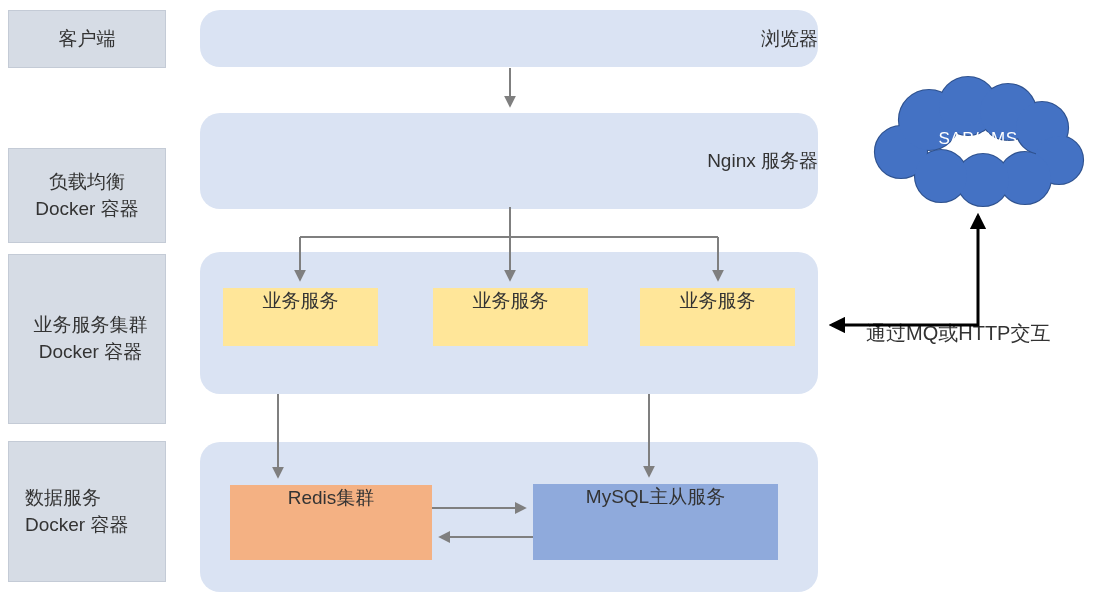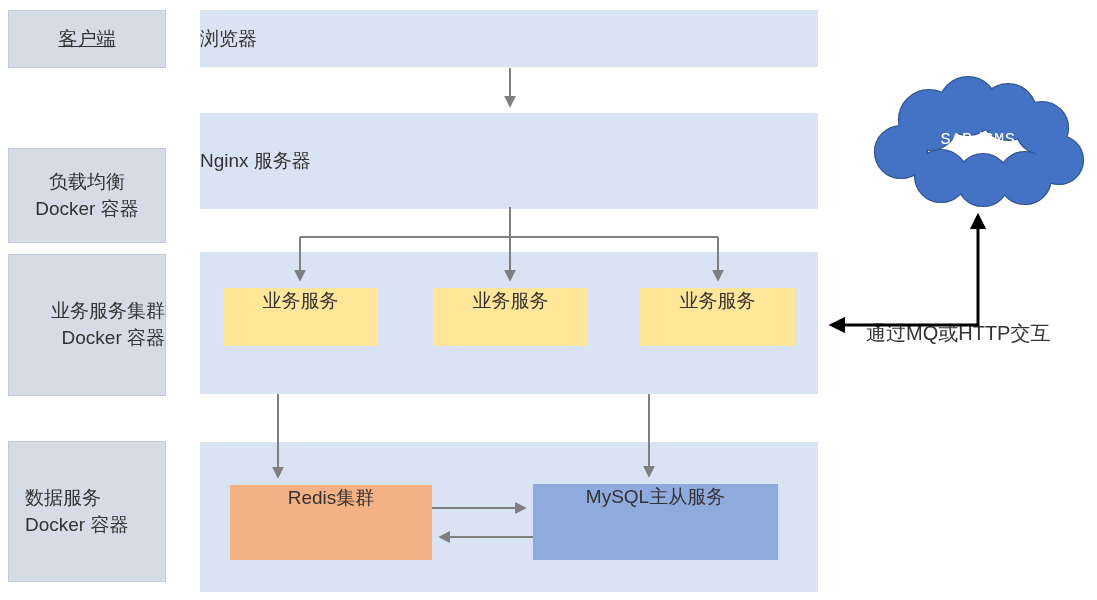--- a/index.html
+++ b/index.html
@@ -13,30 +13,31 @@
   }
   
   .lane{
     position:absolute;left:8px;width:158px;
     background:var(--lane_bg,#d6dce5);
     border:1px solid var(--lane_border,#c4cbd6);
     box-sizing:border-box;
     display:flex;flex-direction:column;justify-content:center;align-items:center;
     font-size:19px;line-height:1.4;
   }
-  .lane1{top:10px;height:58px;text-decoration:underline;}
+  .lane1{top:10px;height:58px;}
   .lane2{top:113px;height:95px;margin-top:35px;}
-  .lane3{top:254px;height:142px;align-items:flex-end;padding-left:7px;}
+  .lane3{top:254px;height:170px;align-items:center;padding-left:7px;}
   .lane4{top:441px;height:141px;align-items:flex-start;padding-left:16px;}
   
   .cbox{
     position:absolute;left:200px;width:618px;
     background:var(--container_bg,#dae3f3);
-    display:flex;align-items:center;justify-content:flex-start;
+    display:flex;align-items:center;justify-content:flex-end;
     font-size:19px;
+    border-radius:20px;
   }
   .c-browser{top:10px;height:57px;}
   .c-nginx{top:113px;height:96px;}
   .c-cluster{top:252px;height:142px;}
   .c-data{top:442px;height:150px;}
   
   .node{
     position:absolute;
     display:flex;align-items:flex-start;justify-content:center;
     font-size:19px;
@@ -46,21 +47,21 @@
   .redis{left:230px;top:485px;width:202px;height:75px;background:var(--redis_bg,#f4b183);}
   .mysql{left:533px;top:484px;width:245px;height:76px;background:var(--mysql_bg,#8faadc);}
   
   .cloud-wrap{position:absolute;left:865px;top:66px;width:226px;height:146px;}
   .cloud-wrap svg{position:absolute;inset:0;}
   .cloud-fill{fill:var(--cloud_bg,#4472c4);}
   .cloud-edge{fill:var(--cloud_bg,#4472c4);stroke:var(--cloud_border,#2f528f);stroke-width:2.2;}
   .cloud-label{
     position:absolute;inset:0;
     display:flex;align-items:center;justify-content:center;
-    color:var(--cloud_text,#ffffff);font-size:17px;letter-spacing:.5px;font-family:Liberation Mono, monospace;
+    color:var(--cloud_text,#ffffff);font-size:17px;letter-spacing:.5px;
   }
   
   .mq-label{
     position:absolute;left:866px;top:320px;
     font-size:20px;white-space:nowrap;color:var(--text,#333333);text-align:right;
   }
   
   .overlay{position:absolute;inset:0;pointer-events:none;}
   .ln-gray{stroke:var(--arrow_gray,#7f7f7f);stroke-width:2;fill:none;}
   .ln-black{stroke:var(--arrow_black,#000000);stroke-width:3;fill:none;}

